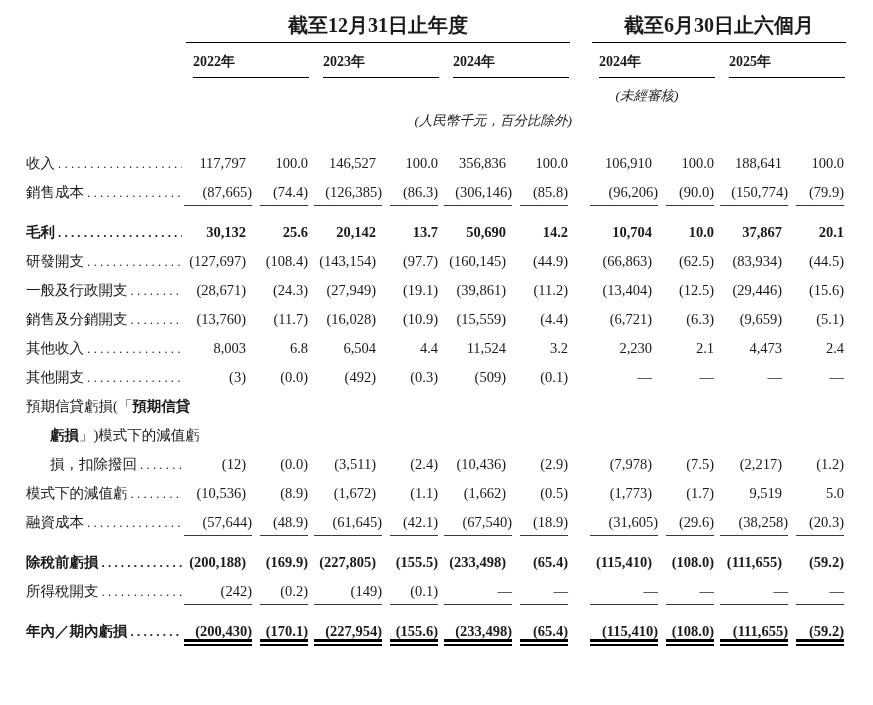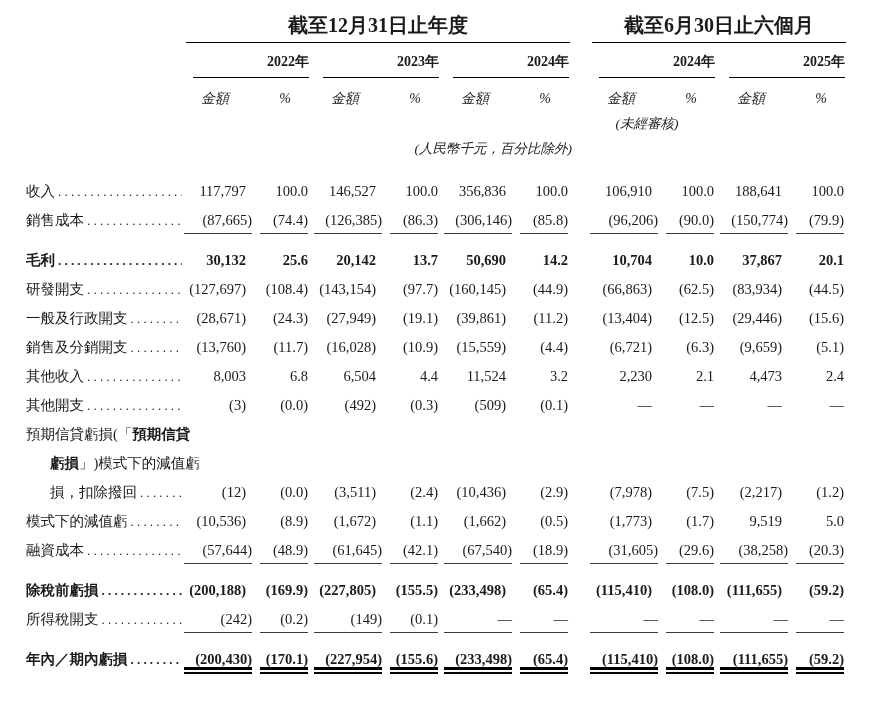--- a/index.html
+++ b/index.html
@@ -26,21 +26,21 @@
 
   
   th.grp { padding-top:6px; vertical-align:bottom; }
   .grp-rule {
     font-weight:bold; text-align:center; font-size:20px;
     border-bottom:1.5px solid #000; padding-bottom:9px; margin:0 4px 0 2px;
     white-space:nowrap;
   }
   th.yr { padding-top:11px; vertical-align:bottom; }
   .yr-rule {
-    font-weight:bold; text-align:right; font-size:14px;
+    font-weight:bold; text-align:left; font-size:14px;
     border-bottom:1.5px solid #000; padding-bottom:8px; margin:0 5px 0 9px;
     white-space:nowrap;
   }
   tr.measure-row th {
     font-style:italic; text-align:center; padding-top:13px; font-size:14px;
     vertical-align:bottom;
   }
   tr.measure-row th.amt-h { padding-right:14px; }
   tr.measure-row th.pct-h { padding-right:4px; }
   tr.note-row th {
@@ -134,34 +134,20 @@
           <div class="yr-rule">2024年</div>
         </th>
         <th></th>
         <th class="yr" colspan="2">
           <div class="yr-rule">2024年</div>
         </th>
         <th class="yr" colspan="2">
           <div class="yr-rule">2025年</div>
         </th>
       </tr>
-      <tr class="measure-row">
-        <th></th>
-        <th class="amt-h">金額</th>
-        <th class="pct-h">%</th>
-        <th class="amt-h">金額</th>
-        <th class="pct-h">%</th>
-        <th class="amt-h">金額</th>
-        <th class="pct-h">%</th>
-        <th></th>
-        <th class="amt-h">金額</th>
-        <th class="pct-h">%</th>
-        <th class="amt-h">金額</th>
-        <th class="pct-h">%</th>
-      </tr>
       <tr class="note-row">
         <th></th>
         <th colspan="6"></th>
         <th></th>
         <th colspan="2" class="unaudited-note">(未經審核)</th>
         <th colspan="2"></th>
       </tr>
       <tr class="note-row">
         <th></th>
         <th colspan="2"></th>

